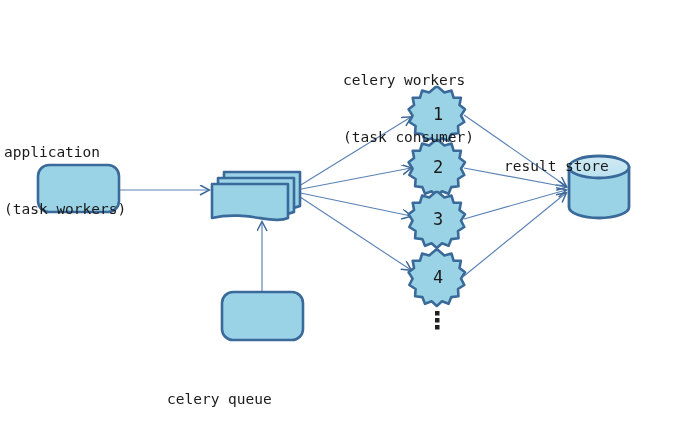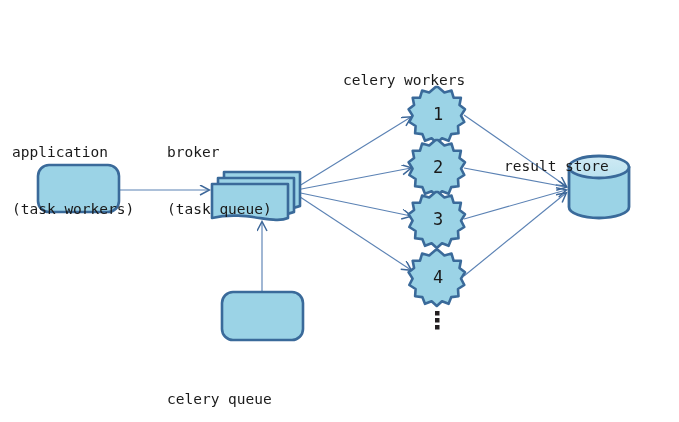--- a/index.html
+++ b/index.html
@@ -107,36 +107,33 @@
       <text x="438" y="283">4</text>
     </g>
 
     <g fill="#231f20">
       <rect x="435" y="311" width="4.5" height="4.5"></rect>
       <rect x="435" y="318" width="4.5" height="4.5"></rect>
       <rect x="435" y="325" width="4.5" height="4.5"></rect>
     </g>
   </svg>
 
-  <div class="lbl" style="left:12px;top:105px;width:190px;">
+  <div class="lbl" style="left:4px;top:105px;width:190px;">
     <div>application</div>
     <div>(task workers)</div>
   </div>
 
-  <div class="lbl" style="left:167px;top:105px;width:190px;">
-    <div>broker</div>
-    <div>(task queue)</div>
-  </div>
 
   <div class="lbl" style="left:167px;top:352px;width:190px;">
     <div>celery queue</div>
     
   </div>
 
   <div class="lbl" style="left:343px;top:33px;width:190px;">
     <div>celery workers</div>
+    <div>(task consumer)</div>
   </div>
 
   <div class="lbl" style="left:504px;top:119px;width:190px;">
     <div>result store</div>
   </div>
 
 </div>
 
 </body></html>

